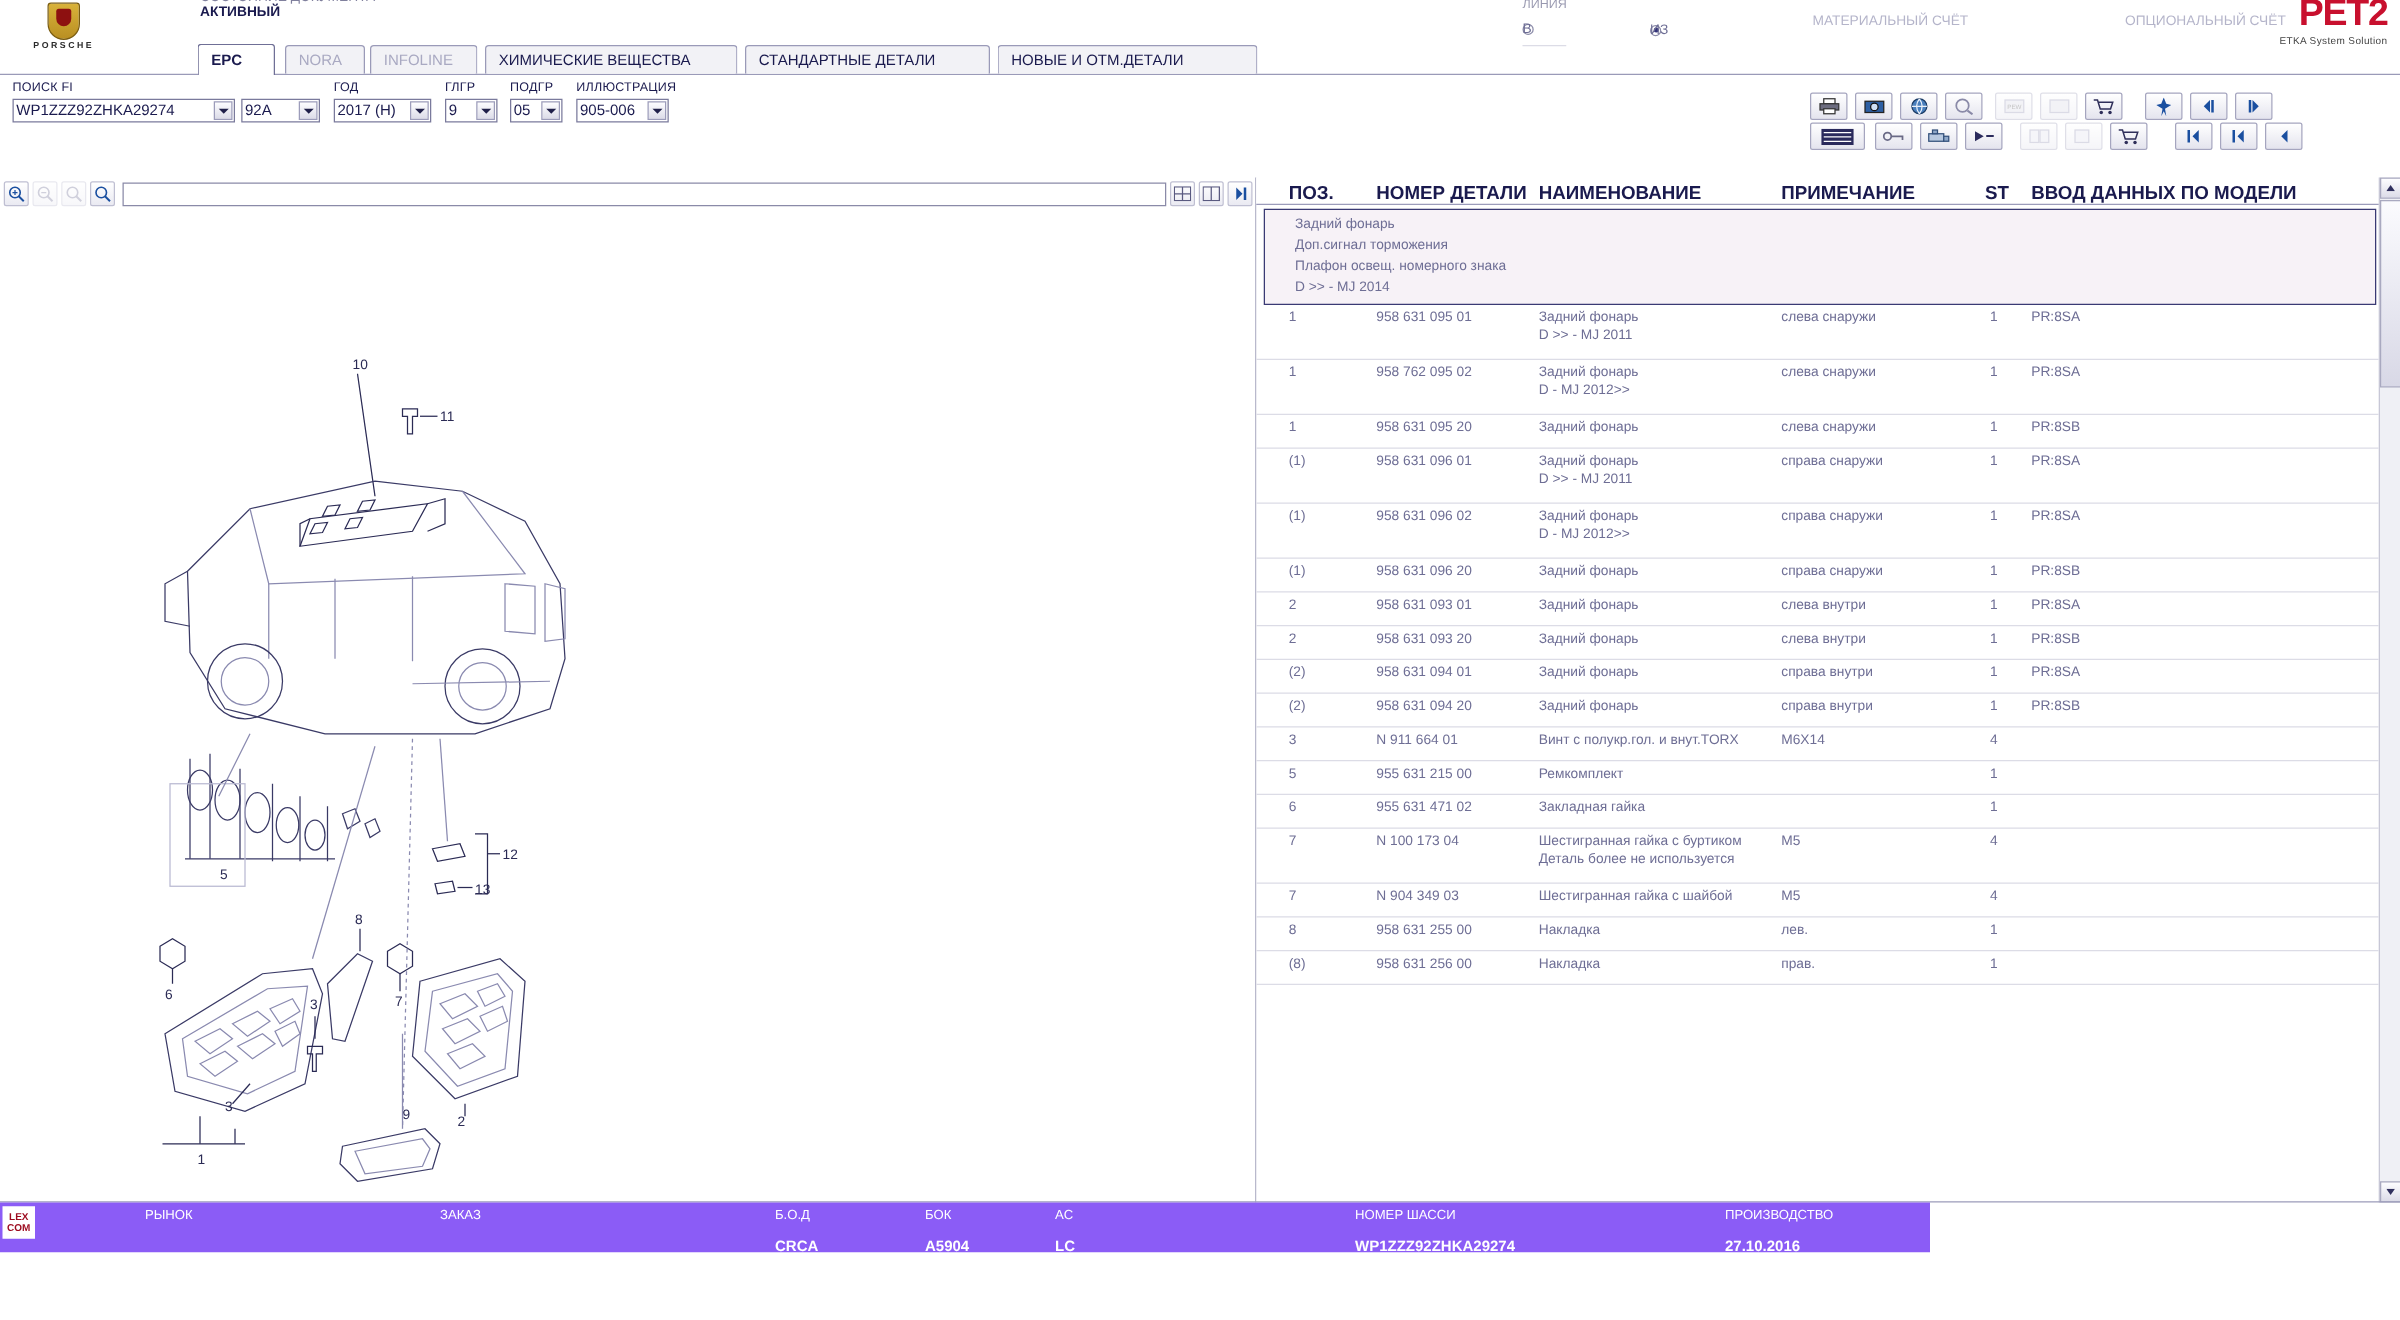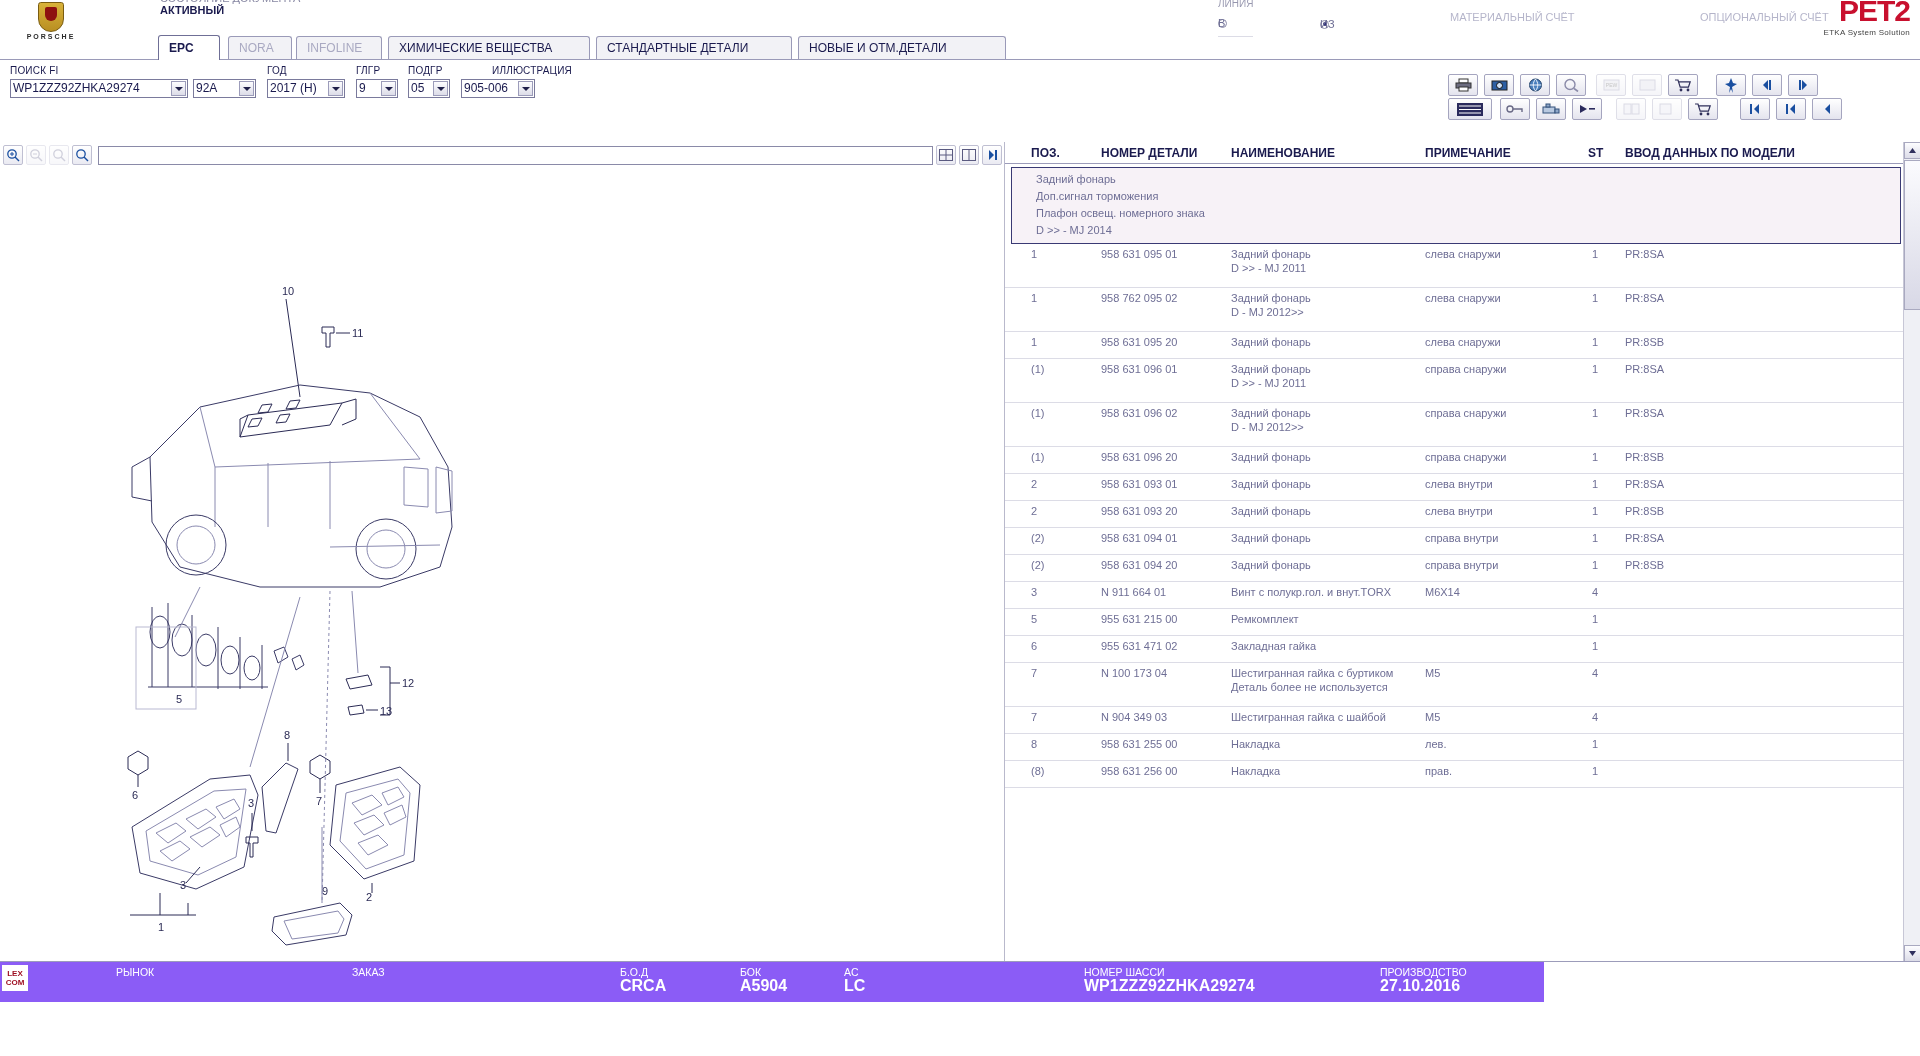--- a/index.html
+++ b/index.html
@@ -100,21 +100,21 @@
   .urlbar { margin-left:6px; height:19px; border:1px solid #8a8aa8; background:#fff; flex:1; }
   .imgcanvas { position:absolute; left:0; top:167px; width:1002px; height:795px; overflow:hidden; }
 
   
   .tablepane {
     position:absolute; left:1004px; top:142px; width:916px; height:820px;
     border-left:1px solid #b9b9cc; background:#ffffff;
   }
   .thead {
     position:absolute; left:0; top:0; width:916px; height:22px;
-    border-bottom:1px solid #9c9cba; background:#ffffff; font-weight:bold; font-size:12px;
+    border-bottom:1px solid #9c9cba; background:#ffffff; font-weight:bold; font-size:15px;
   }
   .thead span { position:absolute; top:4px; color:#1a1a4e; }
   .tbody { position:absolute; left:0; top:22px; width:898px; height:798px; overflow:hidden; }
   .hl-block {
     margin:3px 2px 0 6px; border:1px solid #3a3a74; background:#f7f2f7; padding:3px 6px 4px 24px;
   }
   .hl-block div { line-height:17px; color:#6e6e95; }
   .row {
     position:relative; border-bottom:1px solid #dcdce6; padding:4px 0 4px 0; min-height:27px;
   }
@@ -129,21 +129,21 @@
   .scrollbar { position:absolute; right:0; top:0; width:17px; height:820px; background:#eff0f5; border-left:1px solid #c7c7d6; }
   .sb-btn { width:17px; height:17px; background:linear-gradient(#fdfdff,#dcdce8); border:1px solid #a9a9c0; display:flex; align-items:center; justify-content:center; }
   .sb-thumb { position:absolute; top:18px; left:0; width:17px; height:150px; background:linear-gradient(#fbfbfe,#d8d8e6); border:1px solid #a9a9c0; }
 
   
   .statusbar {
     position:absolute; left:0; top:962px; width:1544px; height:40px;
     background:#8b5cf6; color:#ffffff; font-size:11px;
   }
   .statusbar .lbl { position:absolute; top:4px; font-size:10.5px; }
-  .statusbar .val { position:absolute; top:15px; font-size:16px; font-weight:bold; }
+  .statusbar .val { position:absolute; top:28px; font-size:12px; font-weight:bold; }
   .lexcom {
     position:absolute; left:2px; top:3px; width:26px; height:26px;
     background:#ffffff; color:#9c0a1e; font-size:8px; font-weight:bold;
     display:flex; flex-direction:column; align-items:center; justify-content:center; line-height:9px;
   }
   .bottomfill { position:absolute; left:0; top:1002px; width:1920px; height:54px; background:#ffffff; }
   .hr-line { position:absolute; left:0; top:961px; width:1920px; height:1px; background:#9c9cba; }
 </style>
 </head>
 <body>
@@ -227,21 +227,21 @@
     <span class="val">9</span>
     <span class="dd"></span>
   </div>
 
   <div class="fld-label" style="left:408px; top:3px;">ПОДГР</div>
   <div class="fld" style="left:408px; top:17px; width:42px;">
     <span class="val">05</span>
     <span class="dd"></span>
   </div>
 
-  <div class="fld-label" style="left:461px; top:3px;margin-left:31px;">ИЛЛЮСТРАЦИЯ</div>
+  <div class="fld-label" style="left:461px; top:3px;">ИЛЛЮСТРАЦИЯ</div>
   <div class="fld" style="left:461px; top:17px; width:74px;">
     <span class="val">905-006</span>
     <span class="dd"></span>
   </div>
 
   <div class="tb" style="left:1448px; top:12px;">
     <svg width="17" height="14" viewBox="0 0 17 14">
         <rect x="4" y="1" width="9" height="4" fill="#fff" stroke="#333"></rect>
         <rect x="1" y="5" width="15" height="5" fill="#6d6d80" stroke="#333"></rect>
         <rect x="4" y="9" width="9" height="4" fill="#fff" stroke="#333"></rect>

